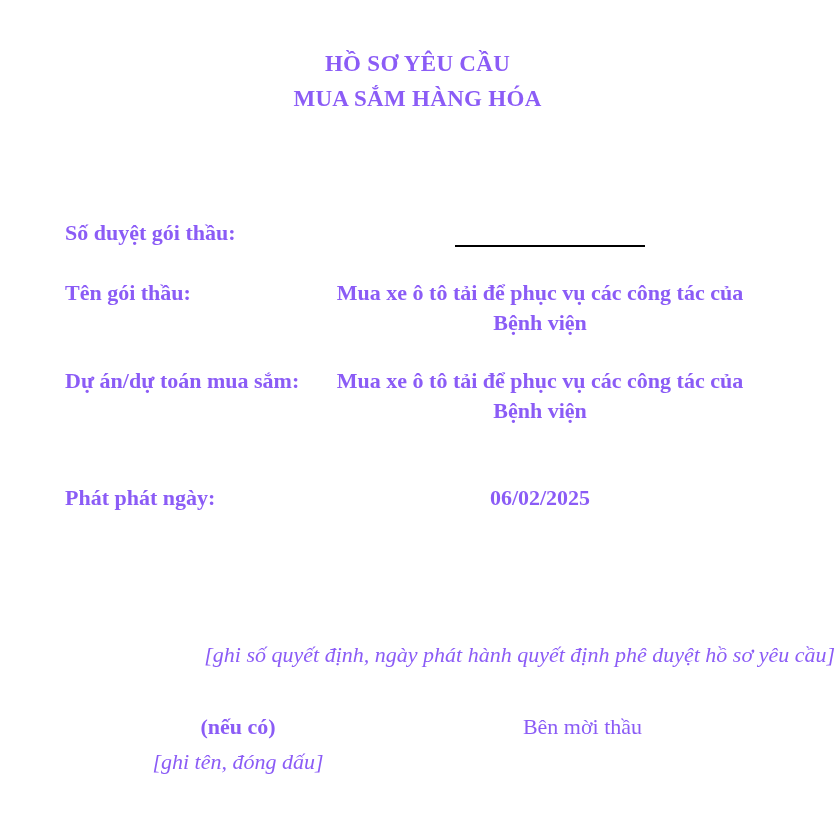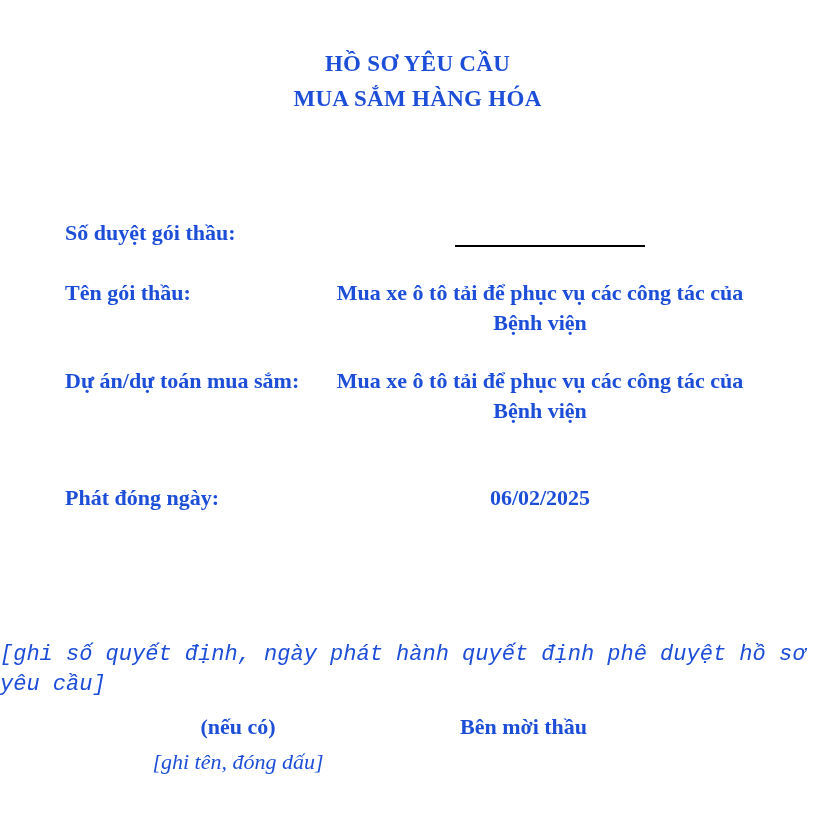--- a/index.html
+++ b/index.html
@@ -5,21 +5,21 @@
   html, body {
     margin: 0;
     padding: 0;
     background: #ffffff;
   }
   .page {
     position: relative;
     width: 835px;
     height: 837px;
     background: #ffffff;
-    color: #1d4ed8;
+    color: #8b5cf6;
     font-family: "Liberation Serif", "DejaVu Serif", serif;
     overflow: hidden;
   }
   .title-block {
     position: absolute;
     top: 46px;
     left: 0;
     width: 100%;
     text-align: center;
     font-size: 23px;
@@ -78,25 +78,24 @@
     border-bottom: 2px solid #000;
     position: relative;
     top: 5px;
     margin-left: 6px;
   }
   .decision-note {
     position: absolute;
     top: 640px;
     left: 0;
     width: 100%;
-    text-align: left;
+    text-align: right;
     font-size: 22px;
     font-style: italic;
     line-height: 30px;
-    font-family: Liberation Mono, monospace;
   }
   .sig-left {
     position: absolute;
     left: 78px;
     top: 709px;
     width: 320px;
     text-align: center;
     font-size: 22px;
     line-height: 35px;
   }
@@ -105,22 +104,23 @@
     font-weight: bold;
   }
   .sig-left .sig-note {
     font-style: italic;
   }
   .sig-right {
     position: absolute;
     left: 460px;
     top: 709px;
     width: 245px;
+    text-align: center;
     font-size: 22px;
-    font-weight: bold;
+    font-weight: normal;
     line-height: 35px;
   }
 </style>
 </head>
 <body>
 
 <div class="page">
 
   <div class="title-block">
     <div>HỒ SƠ YÊU CẦU</div>
@@ -136,21 +136,21 @@
     <span class="label">Tên gói thầu:</span>
     <span class="value">Mua xe ô tô tải để phục vụ các công tác của Bệnh viện</span>
   </div>
 
   <div class="row row-du-an">
     <span class="label">Dự án/dự toán mua sắm:</span>
     <span class="value">Mua xe ô tô tải để phục vụ các công tác của Bệnh viện</span>
   </div>
 
   <div class="row row-phat-hanh">
-    <span class="label">Phát đóng ngày:</span>
+    <span class="label">Phát phát ngày:</span>
     <span class="value">06/02/2025</span>
   </div>
 
 
   <div class="decision-note">[ghi số quyết định, ngày phát hành quyết định phê duyệt hồ sơ yêu cầu]</div>
 
   <div class="sig-left">
     <div class="sig-sub">(nếu có)</div>
     <div class="sig-note">[ghi tên, đóng dấu]</div>
   </div>

